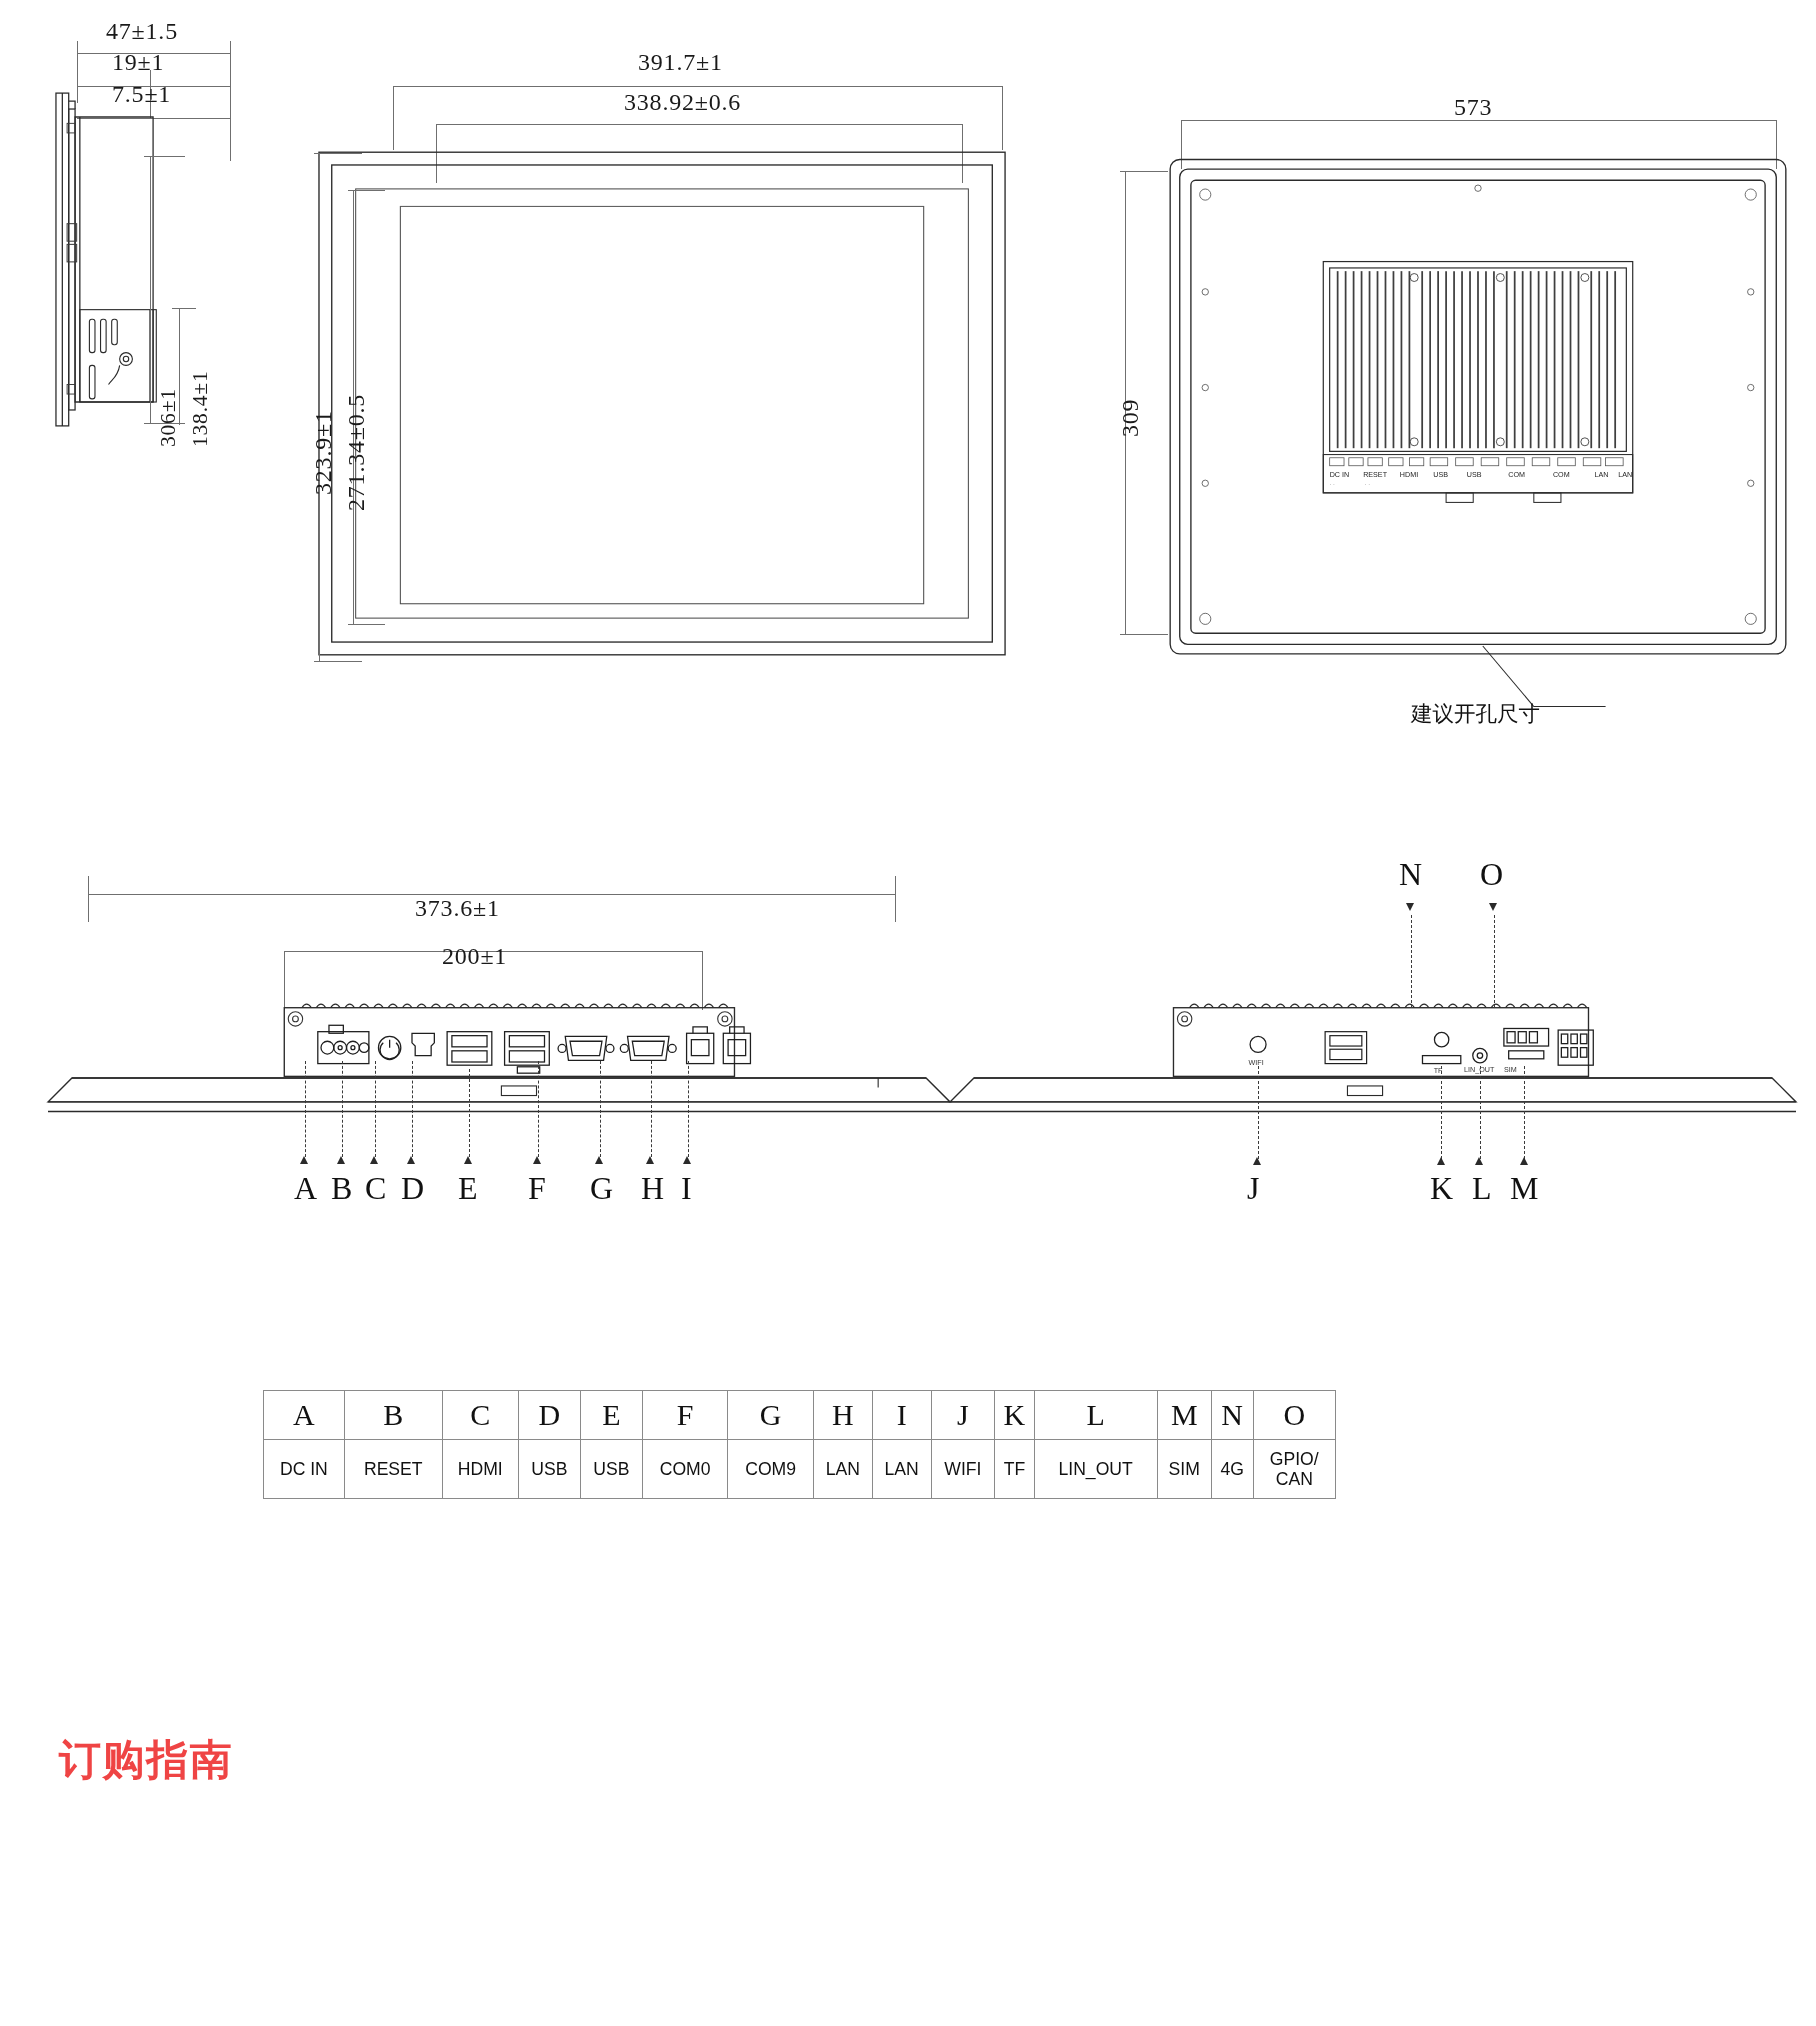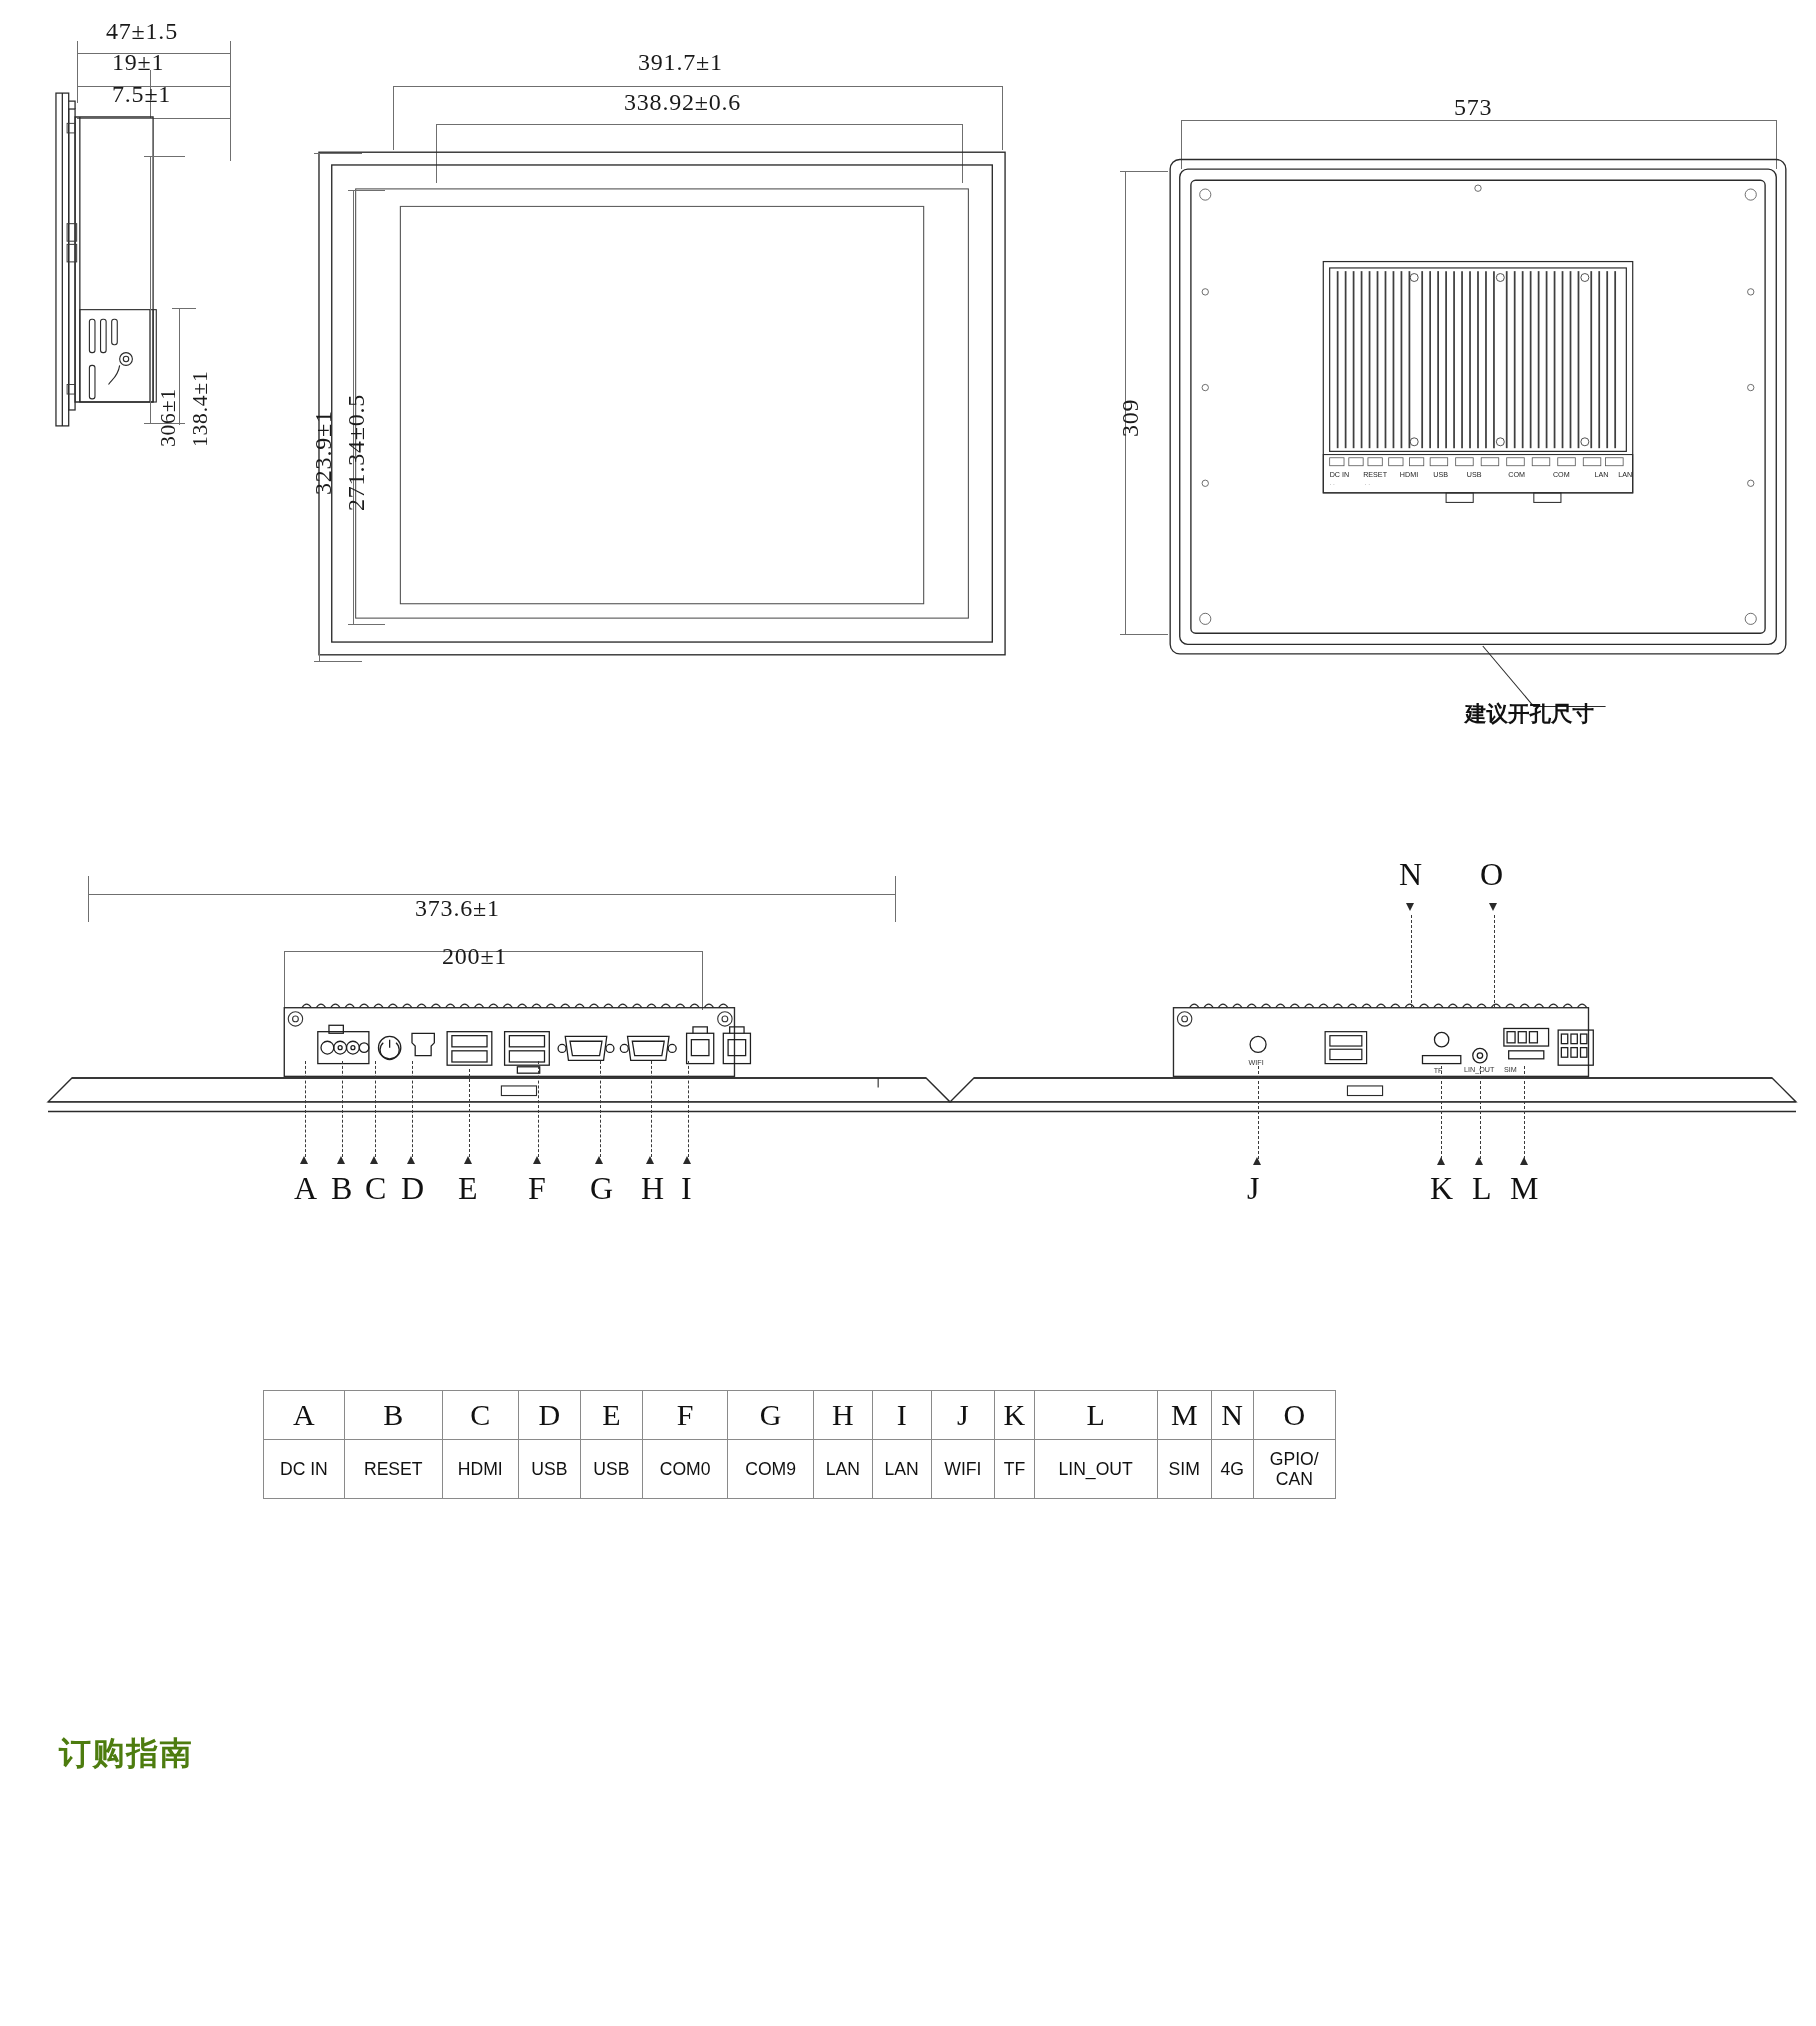--- a/index.html
+++ b/index.html
@@ -87,23 +87,23 @@
     font-size:17.6px;
     height:59px;
     line-height:1.15;
     padding:1.6px 0.8px;
   }
 
   
   #ordering-title {
     position:absolute;
     left:59px; top:1732px;
-    font-size:32px;
+    font-size:42px;
     font-weight:bold;
-    color:#4d7c0f;
+    color:#ef4444;
     letter-spacing:1.6px;
   }
   #order-table {
     position:absolute;
     left:59px; top:1789px;
     width:1698px;
     border-collapse:separate;
     border-spacing:4.8px 0;
   }
   #order-table th {
@@ -365,21 +365,21 @@
         <line x1="406" y1="624" x2="470" y2="700"></line>
         <line x1="470" y1="700" x2="560" y2="700"></line>
       </g>
     </svg>
 
     <div class="ln lnv" style="left:1125px; top:171px; height:463px;"></div>
     <div class="ln lnh" style="left:1120px; top:171px; width:48px;"></div>
     <div class="ln lnh" style="left:1120px; top:634px; width:48px;"></div>
     <div class="dim vert" style="left:1117px; top:437px;">309</div>
 
-    <div class="cnlabel" style="left:1465px; top:699px;font-weight:bold;">建议开孔尺寸</div>
+    <div class="cnlabel" style="left:1411px; top:699px;">建议开孔尺寸</div>
   </div>
 
   <div>
 
     <div class="ln lnh" style="left:88px; top:894px; width:808px;"></div>
     <div class="ln lnv" style="left:88px; top:876px; height:46px;"></div>
     <div class="ln lnv" style="left:895px; top:876px; height:46px;"></div>
     <div class="dim" style="left:415px; top:895px;">373.6±1</div>
 
     <div class="ln lnh" style="left:284px; top:951px; width:418px;"></div>

